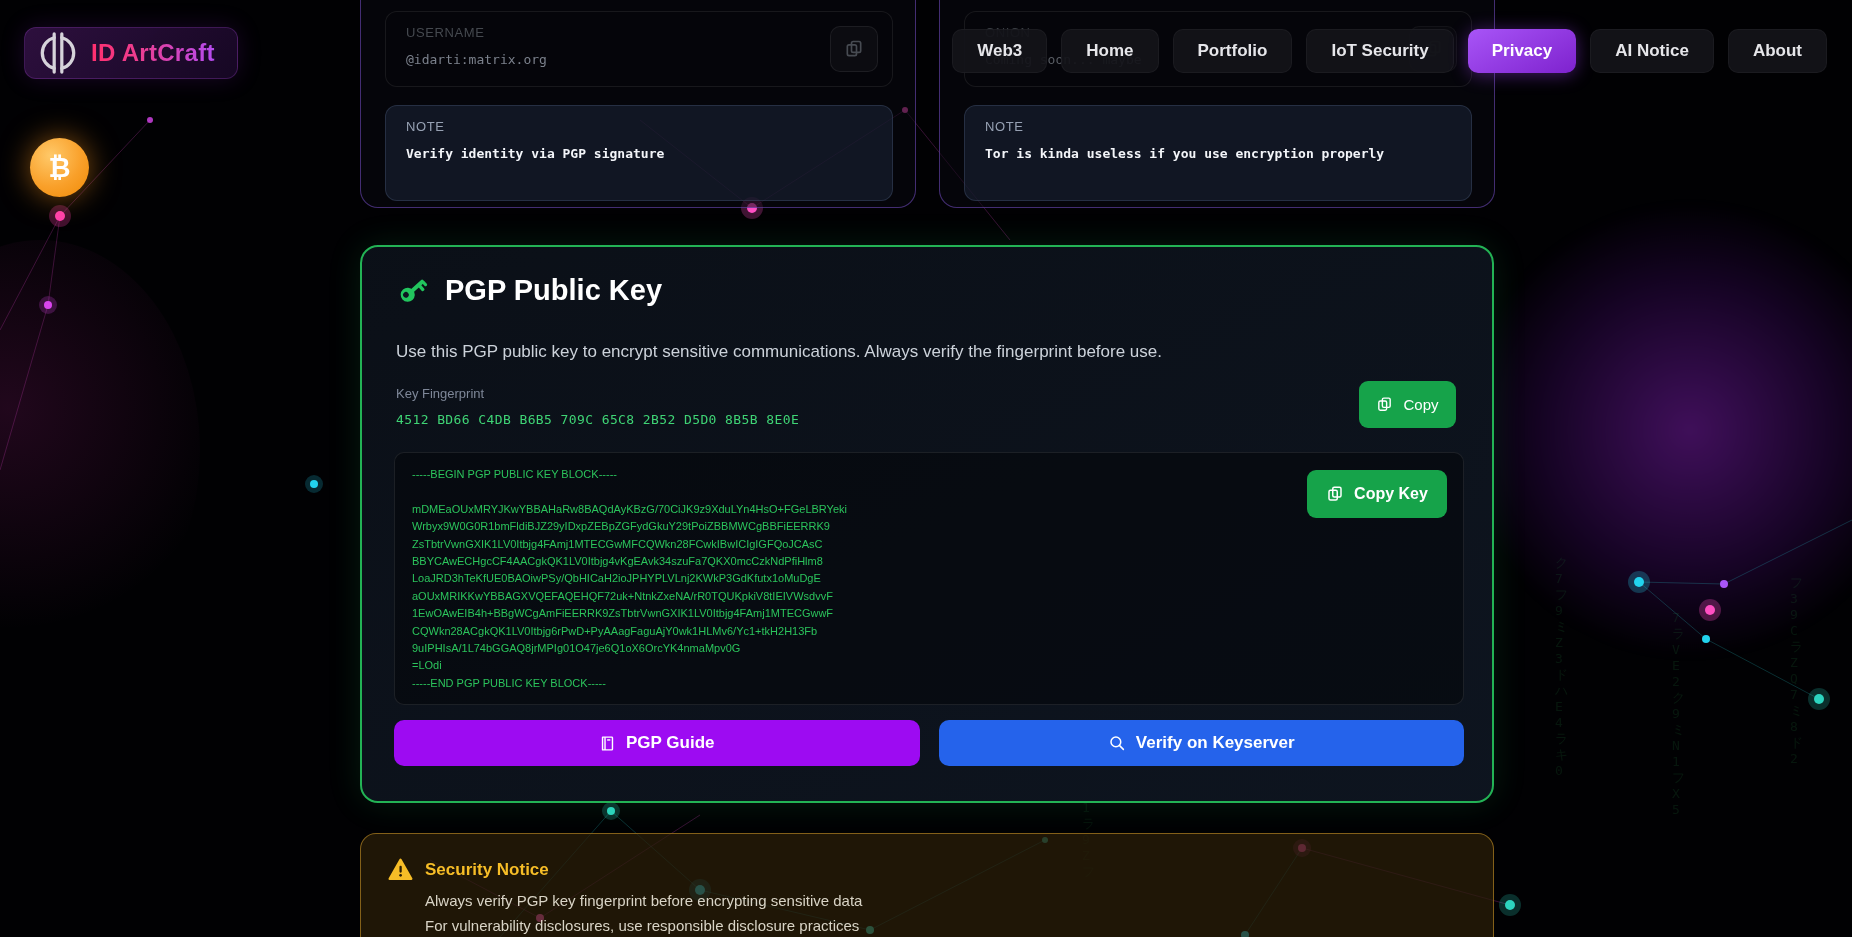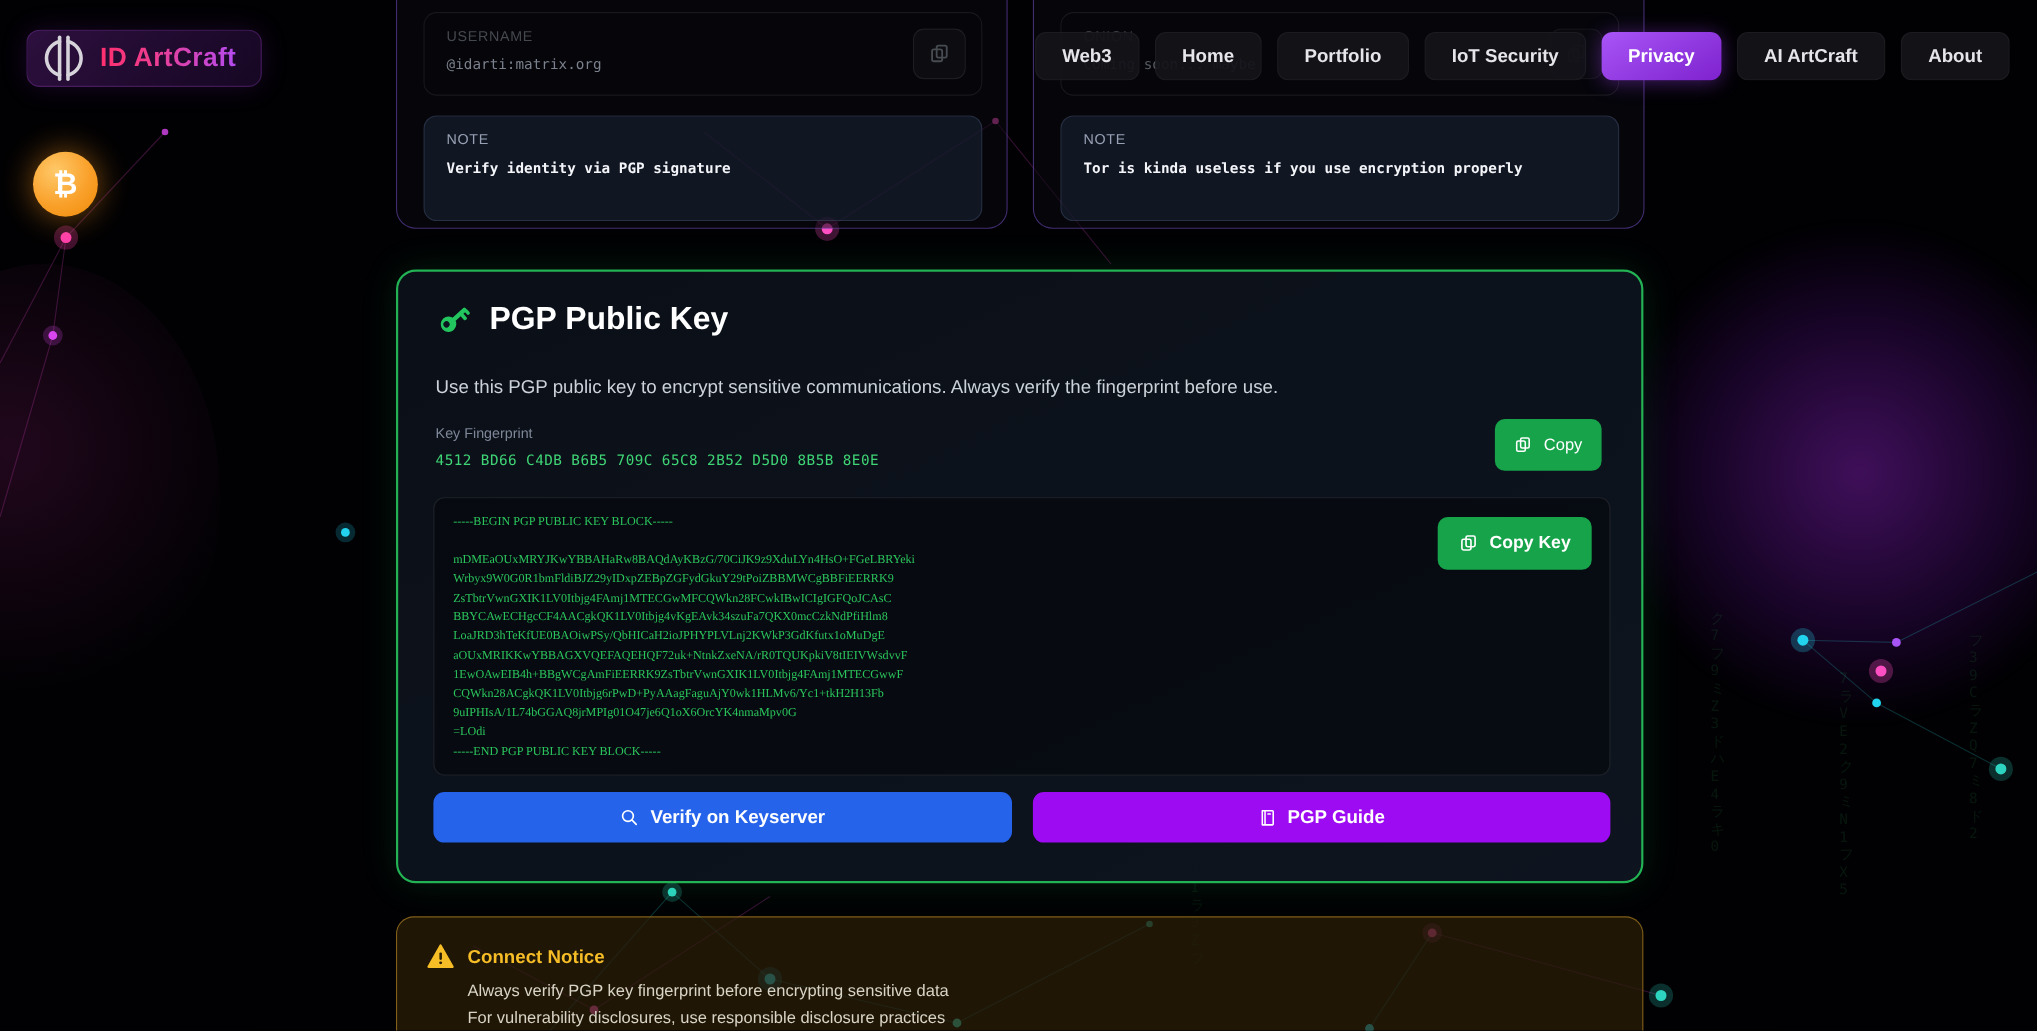--- a/index.html
+++ b/index.html
@@ -64,21 +64,21 @@
   .pgp-desc { position:absolute; left:34px; top:95px; font-size:17px; color:#ccd2da; }
   .fp-label { position:absolute; left:34px; top:139px; font-size:13px; color:#7e8798; }
   .fp-value { position:absolute; left:34px; top:165px; font-family:"DejaVu Sans Mono", monospace;
     font-size:13px; letter-spacing:.4px; color:#3fd475; }
   .btn { display:flex; align-items:center; justify-content:center; gap:10px; border-radius:9px;
     color:#fff; cursor:pointer; border:none; }
   .btn.green { background:#16a34a; }
   .copy-fp { position:absolute; right:36px; top:134px; width:97px; height:47px; font-size:15px; font-weight:400; }
   .keywrap { position:absolute; left:32px; top:205px; width:1070px; height:253px; border-radius:10px;
     background:rgba(3,6,10,.55); border:1px solid rgba(255,255,255,.09); }
-  .keywrap pre { position:absolute; left:17px; top:13px; font-family:Liberation Serif, serif;
+  .keywrap pre { position:absolute; left:17px; top:13px; font-family:Liberation Sans, sans-serif;
     font-size:11px; line-height:17.4px; color:#2bc45c; }
   .copy-key { position:absolute; right:16px; top:17px; width:140px; height:48px; font-size:16px; font-weight:600; }
   .actions { position:absolute; left:32px; top:473px; width:1070px; display:flex; gap:19px; }
   .act { flex:1; height:46px; border-radius:10px; font-size:17px; font-weight:600; }
   .act.blue { background:#2563eb; }
   .act.purple { background:#9d0bf2; }
 
   
   .notice { position:absolute; left:360px; top:833px; width:1134px; height:140px; border-radius:16px;
     background:rgba(43,30,8,.72); border:1.5px solid rgba(214,158,42,.55); z-index:5; }
@@ -290,51 +290,51 @@
           <svg width="18" height="18" viewBox="0 0 24 24" fill="none" stroke="#fff" stroke-width="2">
             <rect x="4" y="7" width="11" height="13" rx="2"></rect>
               <rect x="9" y="3" width="11" height="13" rx="2"></rect>
           </svg>
         </span>
         <span>Copy Key</span>
       </button>
     </div>
 
     <div class="actions">
-      <button class="btn act blue">
-        <span class="icon">
-          <svg width="18" height="18" viewBox="0 0 24 24" fill="none" stroke="#fff" stroke-width="2" stroke-linecap="round">
-            <circle cx="10.5" cy="10.5" r="6.5"></circle>
-              <line x1="15.5" y1="15.5" x2="20.5" y2="20.5"></line>
-          </svg>
-        </span>
-        <span>Verify on Keyserver</span>
-      </button>
       <button class="btn act purple">
         <span class="icon">
           <svg width="17" height="17" viewBox="0 0 24 24" fill="none" stroke="#fff" stroke-width="2" stroke-linejoin="round">
             <path d="M5 3h13a1 1 0 0 1 1 1v16a1 1 0 0 1-1 1H5z"></path>
               <line x1="8.5" y1="3" x2="8.5" y2="21"></line>
             <line x1="11.5" y1="7" x2="16" y2="7"></line>
           </svg>
         </span>
         <span>PGP Guide</span>
+      </button>
+      <button class="btn act blue">
+        <span class="icon">
+          <svg width="18" height="18" viewBox="0 0 24 24" fill="none" stroke="#fff" stroke-width="2" stroke-linecap="round">
+            <circle cx="10.5" cy="10.5" r="6.5"></circle>
+              <line x1="15.5" y1="15.5" x2="20.5" y2="20.5"></line>
+          </svg>
+        </span>
+        <span>Verify on Keyserver</span>
       </button>
     </div>
   </section>
 
   <section class="notice">
     <span class="notice-icon icon">
       <svg width="25" height="23" viewBox="0 0 24 22">
         <path d="M12 1.5 L22.5 20 H1.5 Z" fill="#f6bd27" stroke="#f6bd27" stroke-width="2" stroke-linejoin="round"></path>
         <rect x="11" y="7.5" width="2.2" height="6.5" rx="1" fill="#2a1d06"></rect>
         <circle cx="12.1" cy="16.6" r="1.3" fill="#2a1d06"></circle>
       </svg>
     </span>
-    <div class="notice-title">Connect Notice</div>
+    <div class="notice-title">Security Notice</div>
     <div class="notice-line1">Always verify PGP key fingerprint before encrypting sensitive data</div>
     <div class="notice-line2">For vulnerability disclosures, use responsible disclosure practices</div>
   </section>
 
   <div class="btc">
     <span>₿</span>
   </div>
 
   <header class="nav">
     <div class="logo">
@@ -347,18 +347,18 @@
         </svg>
       </span>
       <span class="logo-text">ID ArtCraft</span>
     </div>
     <nav class="menu">
       <div class="menu-btn">Web3</div>
       <div class="menu-btn">Home</div>
       <div class="menu-btn">Portfolio</div>
       <div class="menu-btn">IoT Security</div>
       <div class="menu-btn active">Privacy</div>
-      <div class="menu-btn">AI ArtCraft</div>
+      <div class="menu-btn">AI Notice</div>
       <div class="menu-btn">About</div>
     </nav>
   </header>
 
 </div>
 
 </body></html>

